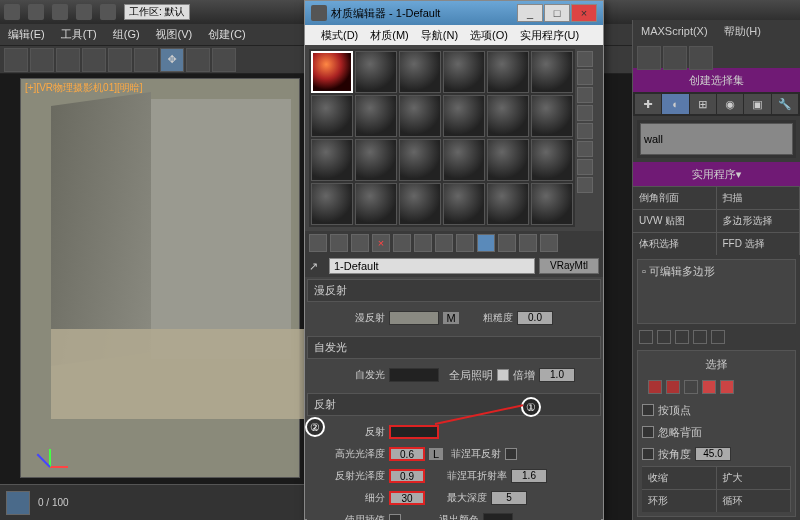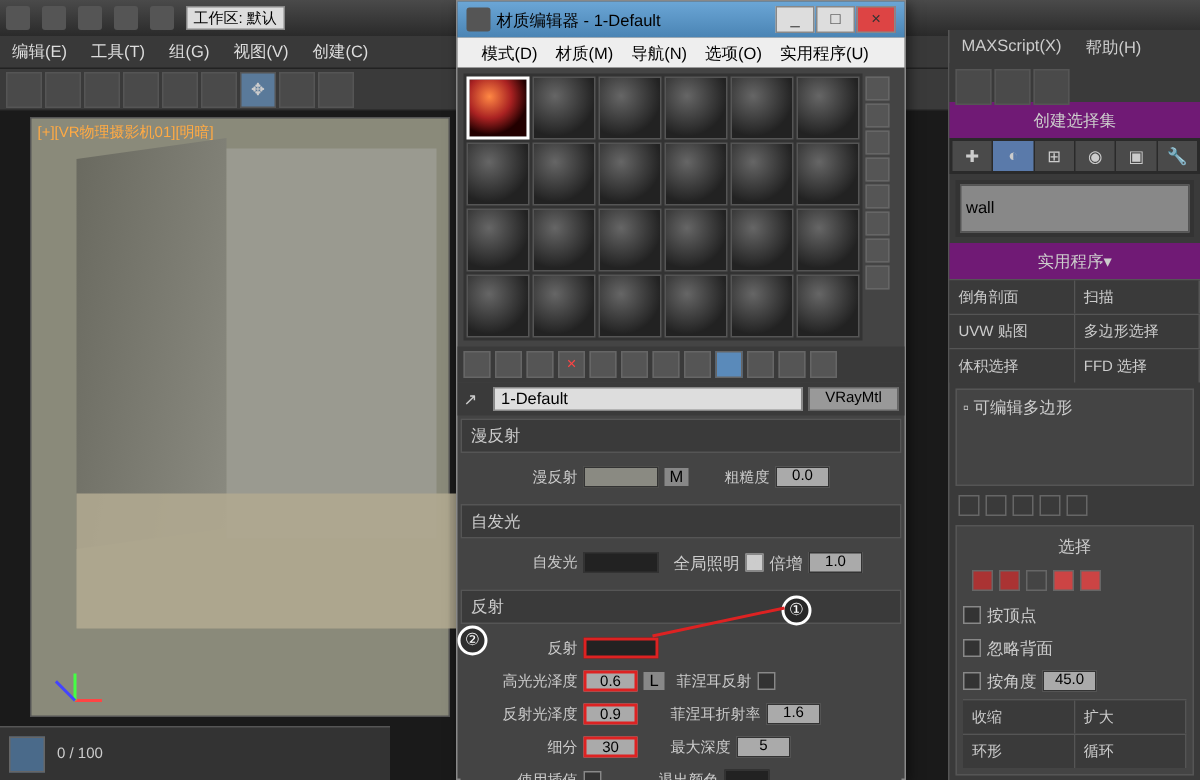--- a/index.html
+++ b/index.html
@@ -58,21 +58,21 @@
 .rtab{flex:1;background:#4a4a4a;display:flex;align-items:center;justify-content:center}
 .rtab.sel{background:#5a7aaa}
 .rfield{margin:4px;background:#333;padding:3px}
 .rfield input{width:100%;background:#888;border:1px solid #555;height:32px;color:#000;padding:0 3px}
 .rlist{margin:0;height:24px;display:flex;align-items:center;justify-content:center;background:#701a75;padding:0 6px}
 .rpair{display:flex;margin:0;border-top:1px solid #555}
 .rpair div{flex:1;padding:4px 6px;font-size:10px;border-right:1px solid #555;background:#3a3a3a}
 .rbox{margin:4px;background:#444;border:1px solid #555;padding:4px}
 .rswtch{display:flex;gap:4px;margin:6px;flex-wrap:wrap}
 .rswtch .s{width:14px;height:14px;border:1px solid #666}
-.timeline{position:absolute;left:0;bottom:0;width:260px;height:36px;background:#333;border-top:1px solid #555;display:flex;align-items:center;padding:0 6px;gap:8px}
+.timeline{position:absolute;left:0;bottom:0;width:304px;height:36px;background:#333;border-top:1px solid #555;display:flex;align-items:center;padding:0 6px;gap:8px}
 .timeline .tslot{width:24px;height:24px;background:#4a6a8a;border:1px solid #666}
 .timeline .trange{font-size:10px;color:#ccc}
 .dropdown{background:#ddd;color:#000;border:1px solid #888;height:16px;padding:0 4px;font-size:10px}
 </style>
 </head>
 <body>
 
 <div class="topbar">
   <span class="ico"></span>
   <span class="ico"></span>

